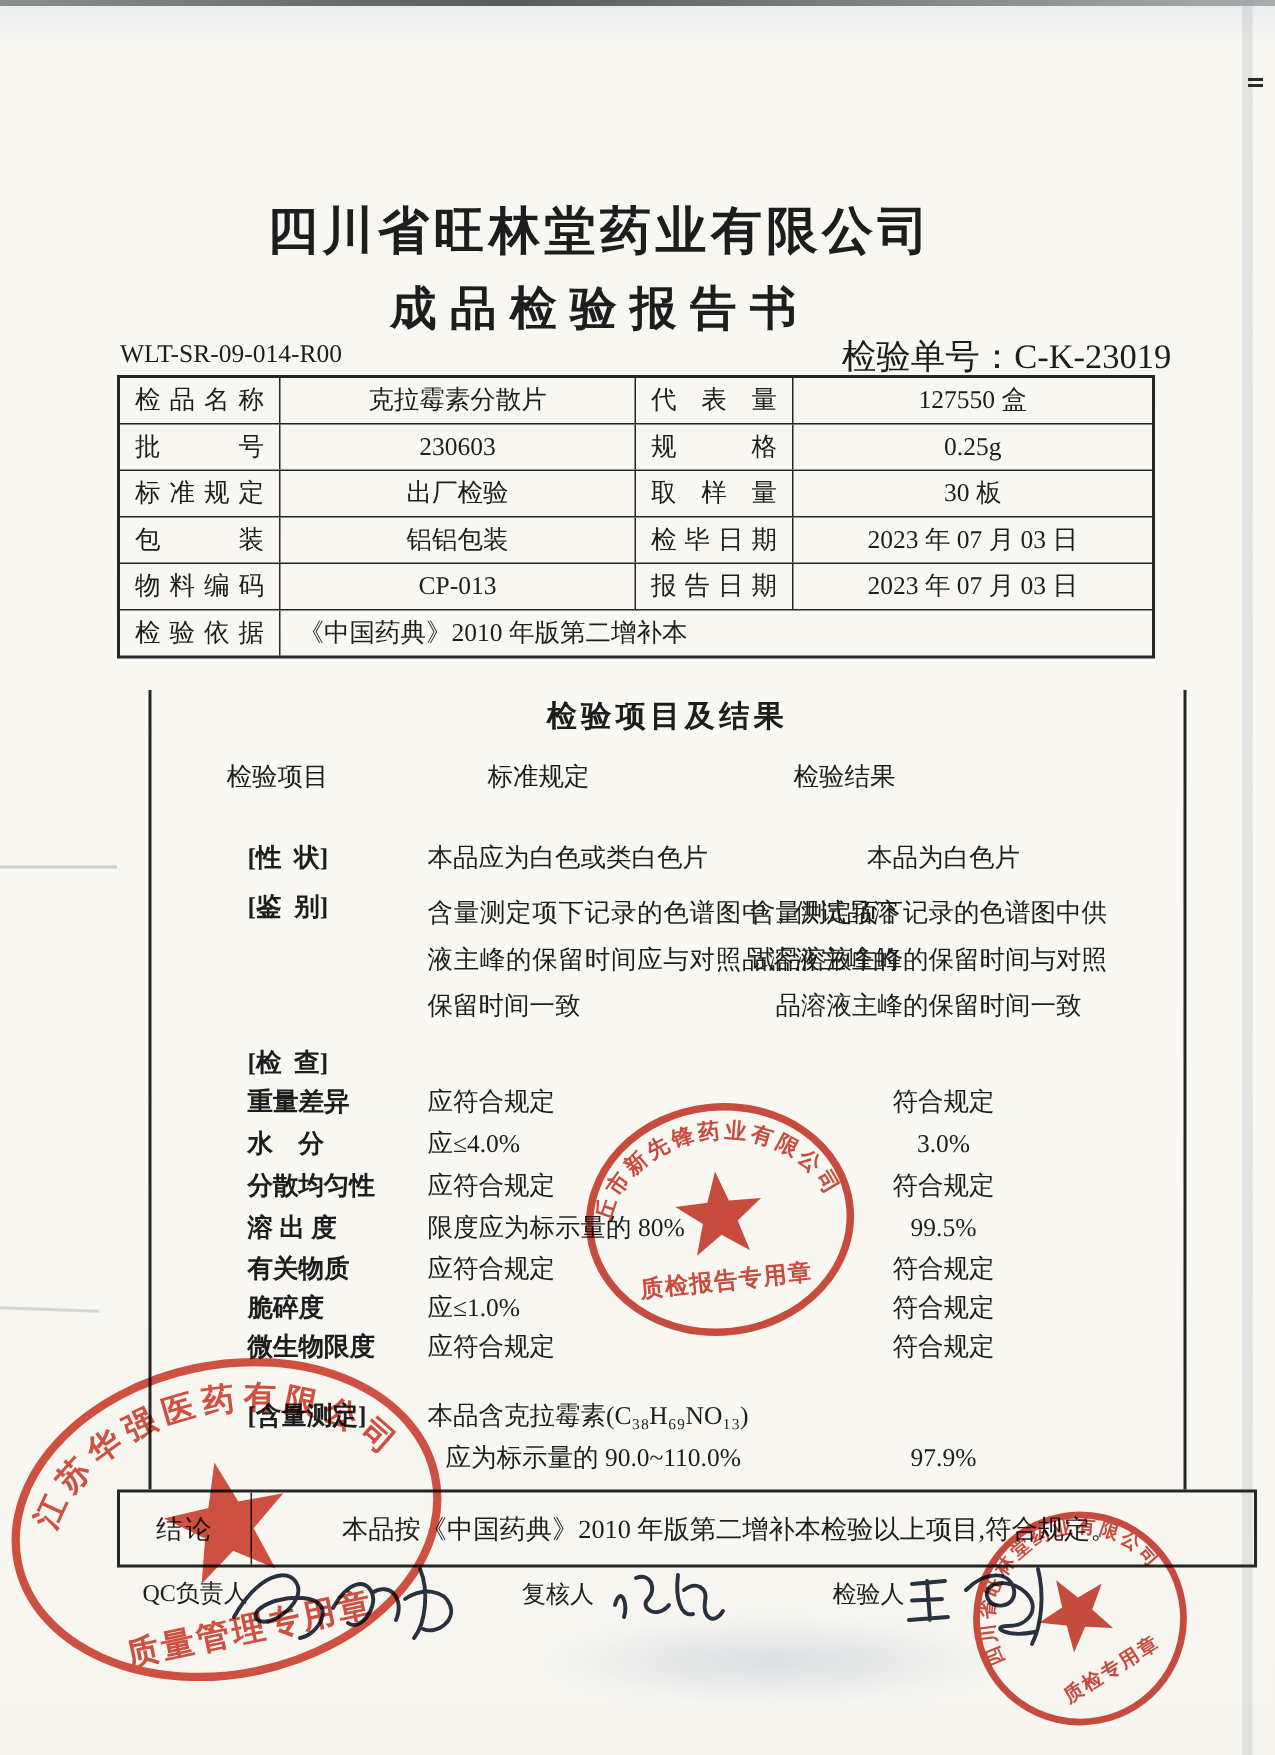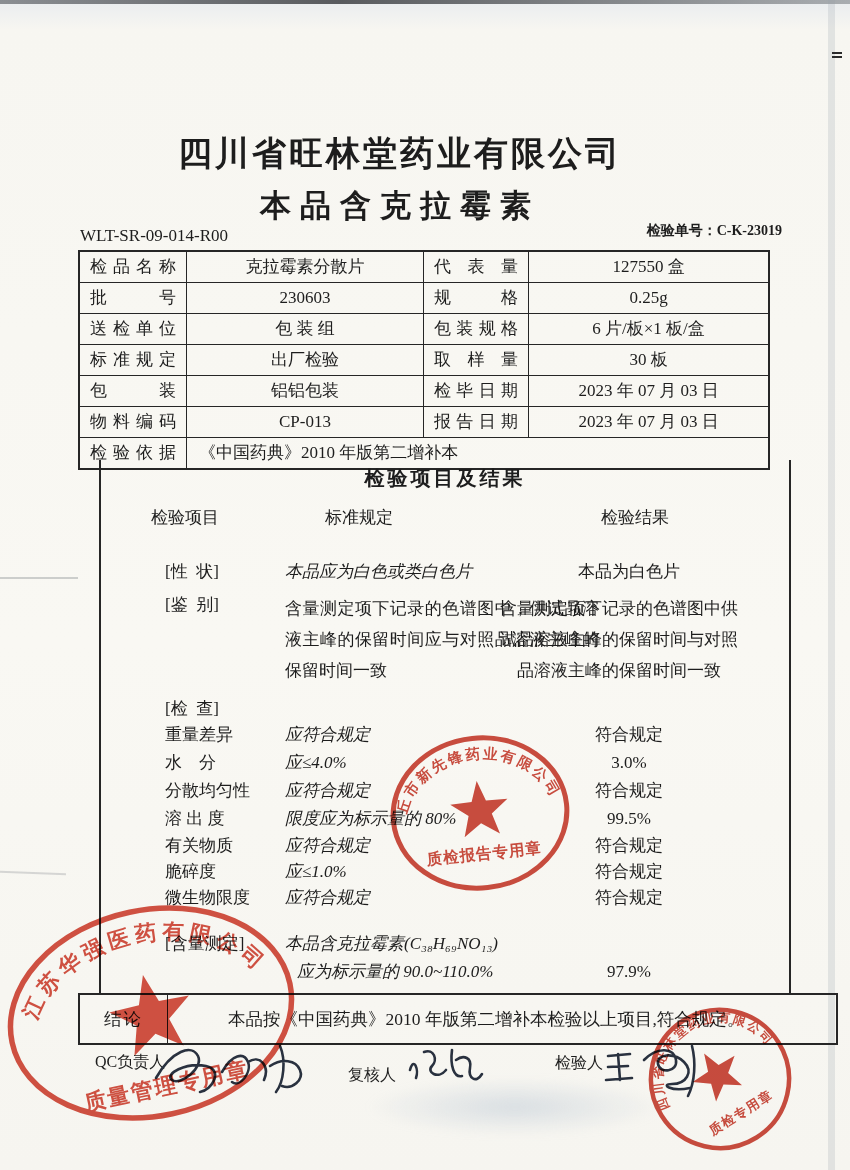--- a/index.html
+++ b/index.html
@@ -12,97 +12,91 @@
   .right-shadow{position:absolute;top:0;left:828px;width:7px;height:1170px;background:rgba(150,158,168,.22);}
   .eq-mark{position:absolute;left:832px;top:52px;width:10px;height:2px;background:#2a2a2a;box-shadow:0 4px 0 #2a2a2a;}
   .fold-1{position:absolute;left:0;top:577px;width:78px;height:2px;background:rgba(90,96,104,.28);}
   .fold-2{position:absolute;left:0;top:872px;width:66px;height:2px;background:rgba(90,96,104,.22);transform:rotate(2deg);}
   .bottom-smudge{position:absolute;left:365px;top:1078px;width:300px;height:58px;border-radius:50%;
                  background:radial-gradient(ellipse at center,rgba(170,186,205,.38),rgba(170,186,205,0) 70%);filter:blur(4px);}
   
   .company{position:absolute;top:131px;left:0;width:800px;text-align:center;font-size:34px;font-weight:bold;letter-spacing:3px;}
   .report-title{position:absolute;top:185px;left:0;width:800px;text-align:center;font-size:31px;font-weight:bold;letter-spacing:9px;}
   .doc-code{position:absolute;top:226px;left:80px;font-size:17px;}
-  .report-no{position:absolute;top:222px;left:560px;width:222px;font-size:14px;text-align:right;font-weight:bold;}
+  .report-no{position:absolute;top:222px;left:560px;width:222px;font-size:23px;text-align:center;}
   
   .info-table{position:absolute;left:78px;top:250px;width:692px;border:2px solid #262626;box-sizing:border-box;font-size:17px;}
   .it-row{display:flex;height:30px;border-bottom:1.5px solid #262626;justify-content:center;}
   .it-row:last-child{border-bottom:none;}
   .it-cell{box-sizing:border-box;line-height:29px;overflow:hidden;white-space:nowrap;}
   .lab{padding:0 10px;text-align:justify;text-align-last:justify;}
   .val{text-align:center;}
   .l1{width:107px;border-right:1.5px solid #262626;}
   .v1{width:237px;border-right:1.5px solid #262626;}
   .l2{width:105px;border-right:1.5px solid #262626;}
   .v2{flex:1;}
   .vm{flex:1;text-align:left;padding-left:12px;}
   
   .results-box{position:absolute;left:78px;top:460px;width:692px;height:533px;box-sizing:border-box;
                border-left:2px solid #262626;border-right:2px solid #262626;font-size:17px;margin-left:21px;}
   .rb-abs{position:absolute;line-height:24px;}
   .section-title{top:6px;left:0;width:100%;text-align:center;font-size:20px;font-weight:bold;letter-spacing:3px;}
   .hdr-item{top:46px;left:50px;}
   .hdr-std{top:46px;left:188px;width:140px;text-align:center;}
-  .hdr-res{top:46px;left:428px;width:140px;text-align:right;}
-  .c-item{left:64px;width:132px;white-space:pre;}
-  .c-std{left:184px;width:330px;font-style:italic;}
+  .hdr-res{top:46px;left:428px;width:140px;text-align:left;}
+  .c-item{left:64px;width:132px;white-space:pre;font-weight:bold;}
+  .c-std{left:184px;width:330px;}
   .c-res{left:408px;width:240px;text-align:center;}
   .wrap-std{left:184px;width:314px;line-height:31px;text-align:justify;}
   .wrap-res{left:392px;width:252px;line-height:31px;text-align:center;}
   
   .conclusion{position:absolute;left:78px;top:993px;width:760px;height:52px;box-sizing:border-box;
               border:2px solid #262626;display:flex;font-size:17.5px;}
   .concl-label{width:87px;border-right:1.5px solid #262626;display:flex;align-items:center;justify-content:center;letter-spacing:2px;}
   .concl-text{flex:1;display:flex;align-items:center;padding-left:60px;}
   
   .sig-label{position:absolute;font-size:16px;}
   .sig-qc{top:1052px;left:95px;}
-  .sig-rev{top:1053px;left:348px;margin-top:12px;}
+  .sig-rev{top:1053px;left:348px;}
   .sig-ins{top:1053px;left:555px;}
   .sig-svg{position:absolute;}
   .sig-svg path{fill:none;stroke:#29313f;stroke-width:2.6;stroke-linecap:round;stroke-linejoin:round;}
   
   .stamp{position:absolute;mix-blend-mode:multiply;opacity:.88;}
   .stamp text{font-family:"Liberation Serif","DejaVu Serif",serif;font-weight:bold;}
 </style>
 </head>
 <body>
 
 <div class="page">
 
   <div class="top-edge"></div>
   <div class="right-shadow"></div>
   <div class="eq-mark"></div>
   <div class="fold-1"></div>
   <div class="fold-2"></div>
   <div class="bottom-smudge"></div>
 
   <div class="company">四川省旺林堂药业有限公司</div>
-  <div class="report-title">本品含克拉霉素</div>
+  <div class="report-title">成品检验报告书</div>
   <div class="doc-code">WLT-SR-09-014-R00</div>
   <div class="report-no">检验单号：C-K-23019</div>
 
   <div class="info-table">
     <div class="it-row">
       <div class="it-cell lab l1">检品名称</div>
       <div class="it-cell val v1">克拉霉素分散片</div>
       <div class="it-cell lab l2">代表量</div>
       <div class="it-cell val v2">127550 盒</div>
     </div>
     <div class="it-row">
       <div class="it-cell lab l1">批号</div>
       <div class="it-cell val v1">230603</div>
       <div class="it-cell lab l2">规格</div>
       <div class="it-cell val v2">0.25g</div>
-    </div>
-    <div class="it-row">
-      <div class="it-cell lab l1">送检单位</div>
-      <div class="it-cell val v1">包 装 组</div>
-      <div class="it-cell lab l2">包装规格</div>
-      <div class="it-cell val v2">6 片/板×1 板/盒</div>
     </div>
     <div class="it-row">
       <div class="it-cell lab l1">标准规定</div>
       <div class="it-cell val v1">出厂检验</div>
       <div class="it-cell lab l2">取样量</div>
       <div class="it-cell val v2">30 板</div>
     </div>
     <div class="it-row">
       <div class="it-cell lab l1">包装</div>
       <div class="it-cell val v1">铝铝包装</div>

